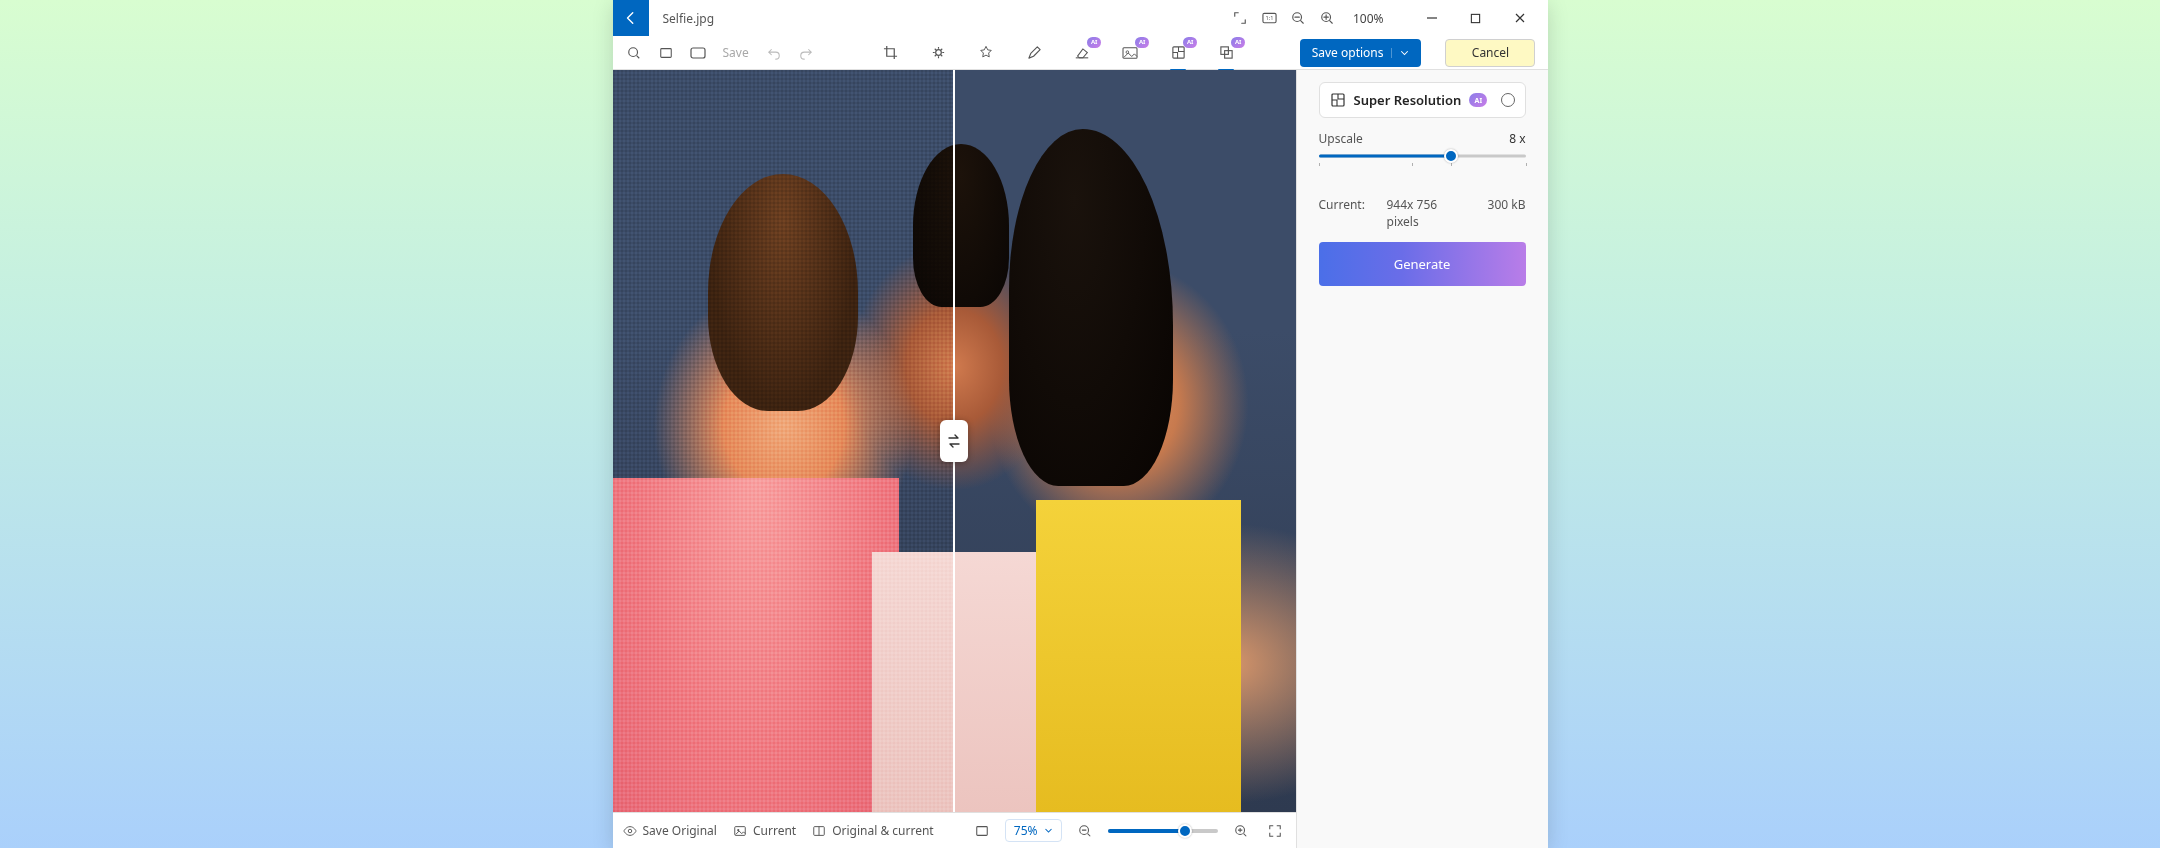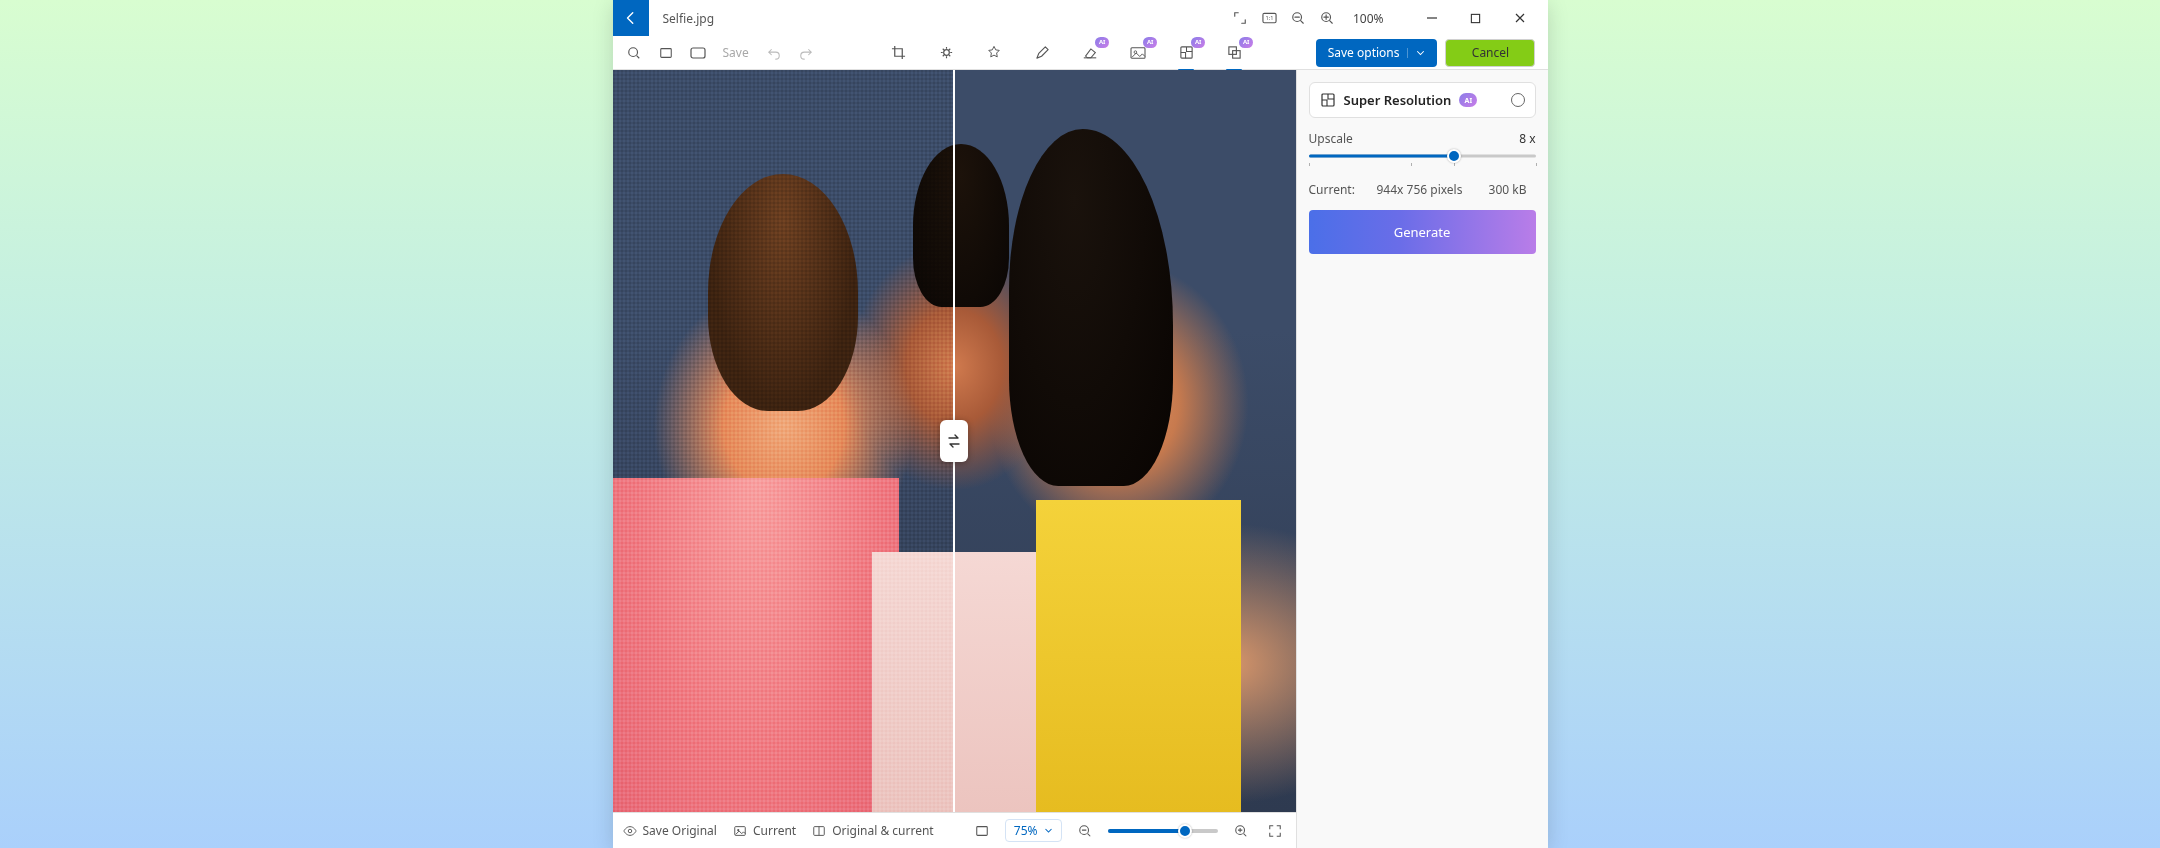--- a/index.html
+++ b/index.html
@@ -54,28 +54,28 @@
   .reset-btn { font-size:12px; color:var(--text-disabled); padding:0 4px; }
   .tool-center { margin-left:auto; margin-right:auto; display:flex; align-items:center; gap:26px; }
   .ai-badge {
     position:absolute; top:-5px; right:-8px; width:14px; height:11px; border-radius:6px;
     background: linear-gradient(135deg, #8b7de8, #c97de8);
     display:flex; align-items:center; justify-content:center; color:#fff; font-size:6px; font-weight:700;
   }
   .tool-btn.selected::after {
     content:""; position:absolute; bottom:-7px; left:3px; right:3px; height:2px; background:var(--blue); border-radius:2px;
   }
-  .tool-right { display:flex; align-items:flex-start; gap:8px; margin-right:2px; }
+  .tool-right { display:flex; align-items:flex-start; gap:24px; margin-right:2px; }
   .save-btn {
     background:var(--blue); color:#fff; font-size:12px; height:28px; border-radius:4px;
     display:flex; align-items:center; padding:0 12px; gap:8px;
   }
   .save-chevron { width:18px; display:flex; justify-content:center; border-left:1px solid rgba(255,255,255,0.3); padding-left:8px; }
   .cancel-btn {
-    background:#84cc16; color:#333; font-size:12px; height:28px; width:90px; border-radius:4px; border:1px solid #d0d0d0; display:flex; align-items:center; justify-content:center;
+    background:#fef9c3; color:#333; font-size:12px; height:28px; width:90px; border-radius:4px; border:1px solid #d0d0d0; display:flex; align-items:center; justify-content:center;
   }
   
   .body { flex:1; display:flex; min-height:0; }
   .canvas-area {
     flex:1; display:flex; flex-direction:column; background:#fff; min-width:0;
   }
   .canvas-stage {
     flex:1; margin:0; position:relative; overflow:hidden; background:#35435a;
     display:flex; align-items:stretch;
   }
@@ -121,21 +121,21 @@
   }
   .view-opt { display:flex; align-items:center; gap:6px; font-size:12px; color:#555; }
   .view-opt .ic { width:14px; height:14px; display:flex; align-items:center; justify-content:center; }
   .footer-right { margin-left:auto; display:flex; align-items:center; gap:12px; }
   .pct-box { display:flex; align-items:center; gap:6px; font-size:12px; color:var(--blue); border:1px solid #d4e3f5; border-radius:4px; padding:2px 8px; }
   .zoom-slider { width:110px; height:4px; background:#c9c9c9; border-radius:2px; position:relative; }
   .zoom-slider .fill { position:absolute; left:0; top:0; bottom:0; width:70%; background:var(--blue); border-radius:2px; }
   .zoom-slider .thumb { position:absolute; top:50%; left:70%; width:14px; height:14px; background:var(--blue); border:2px solid #fff; border-radius:50%; transform:translate(-50%,-50%); box-shadow:0 0 2px rgba(0,0,0,0.3); }
   
   .side {
-    width:252px; background:#f9f9f9; border-left:1px solid var(--border); padding:12px 12px; display:flex; flex-direction:column; gap:12px;
+    width:252px; background:#f9f9f9; border-left:1px solid var(--border); padding:12px 22px; display:flex; flex-direction:column; gap:12px;
   }
   .sr-card {
     background:#fff; border:1px solid var(--border); border-radius:6px; padding:8px 10px;
     display:flex; align-items:center; gap:8px;
   }
   .sr-title { font-size:13px; font-weight:600; }
   .sr-ai { width:18px; height:14px; border-radius:8px; background:linear-gradient(135deg,#8b7de8,#c97de8); color:#fff; font-size:7px; font-weight:700; display:flex; align-items:center; justify-content:center; }
   .sr-toggle { margin-left:auto; width:14px; height:14px; border:1.5px solid #666; border-radius:50%; }
   .upscale-row { display:flex; justify-content:space-between; font-size:12px; color:#555; }
   .upscale-val { color:#333; }
@@ -420,21 +420,21 @@
           <div class="up-track"></div>
           <div class="up-fill"></div>
           <div class="up-tick" style="left:0%"></div>
           <div class="up-tick" style="left:45%"></div>
           <div class="up-tick" style="left:64%"></div>
           <div class="up-tick" style="left:100%"></div>
           <div class="up-thumb"></div>
         </div>
       </div>
 
-      <div style="display:flex; flex-direction:row; gap:1px; margin-top:4px;">
+      <div style="display:flex; flex-direction:row; gap:1px; margin-top:19px;">
         <div class="info-row">
           <span class="lbl">Current:</span>
           <span class="dim">944x 756 pixels</span>
           <span class="sz">300 kB</span>
         </div>
       </div>
 
       <div class="gen-btn">
         <span>Generate</span>
       </div>

